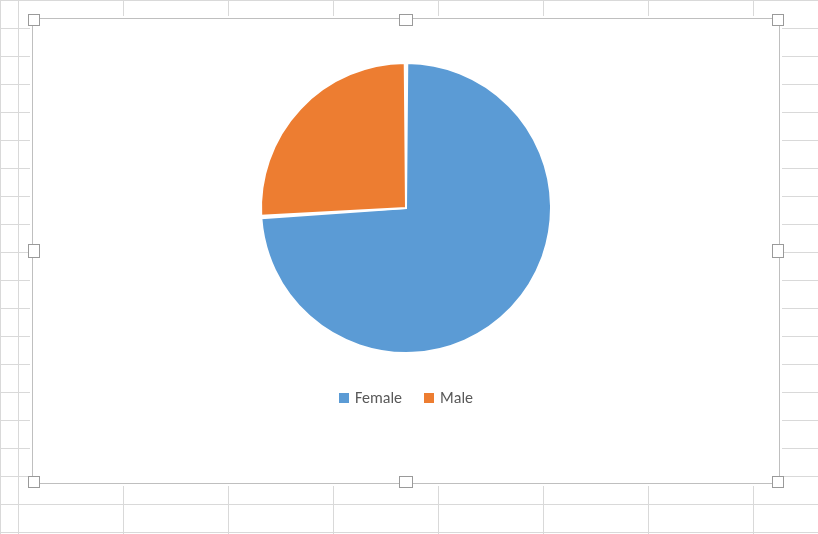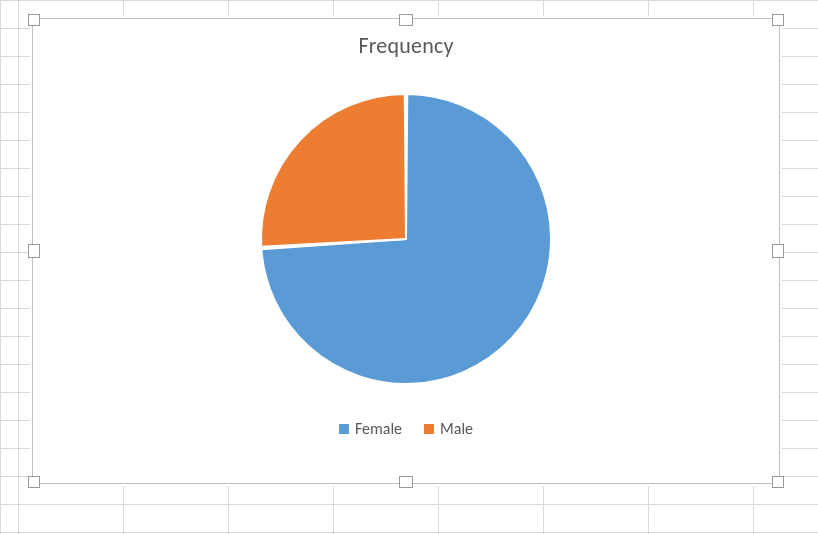--- a/index.html
+++ b/index.html
@@ -144,21 +144,20 @@
   <div class="sel-handle tl"></div>
   <div class="sel-handle tc"></div>
   <div class="sel-handle tr"></div>
   <div class="sel-handle lc"></div>
   <div class="sel-handle rc"></div>
   <div class="sel-handle bl"></div>
   <div class="sel-handle bc"></div>
   <div class="sel-handle br"></div>
 
   <div class="chart-inner">
-    <div class="chart-title">Frequency</div>
     <div class="plot-area">
       <div class="pie">
         <svg id="pie-svg" width="300" height="300" viewBox="0 0 300 300">
             <path d="M 150 150 L 151.2653476472642 5.005521155695163 A 145 145 0 1 1 5.371086475013129 160.36712942823954 Z" fill="#5B9BD5" stroke="#ffffff" stroke-width="2"></path>
             <path d="M 150 150 L 5.212182802699289 157.84142788279246 A 145 145 0 0 1 148.73465235273582 5.005521155695163 Z" fill="#ED7D31" stroke="#ffffff" stroke-width="2"></path>
           </svg>
       </div>
     </div>
     <div class="legend">
         <div class="legend-item">

